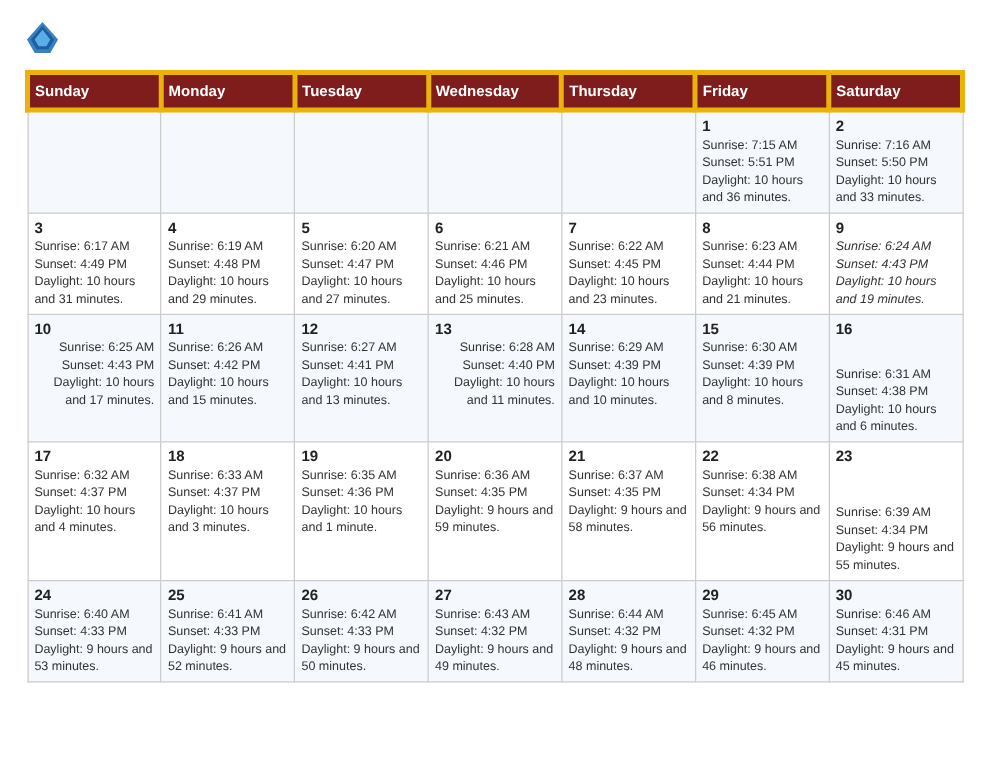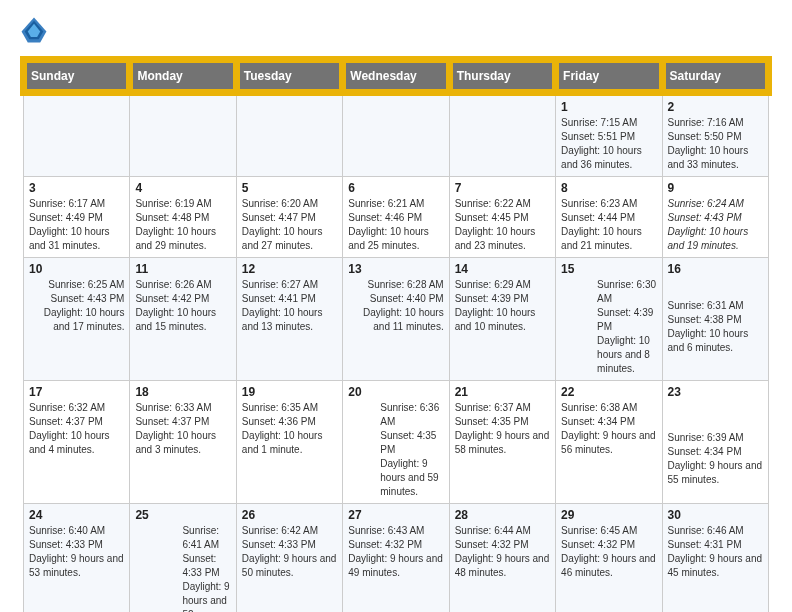--- a/index.html
+++ b/index.html
@@ -37,27 +37,27 @@
       font-size: 14px;
       font-weight: normal;
       color: #555;
     }
     table {
       width: 100%;
       border-collapse: collapse;
       font-size: 11px;
     }
     thead tr th {
-      background-color: #737373;
+      background-color: #7f1d1d;
       color: #fff;
       padding: 6px 4px;
       text-align: left;
       font-size: 12px;
       font-weight: bold;
-      border: 7px solid #eab308;
+      border: 4px solid #eab308;
     }
     tbody tr td {
       border: 1px solid #ccc;
       padding: 4px 5px;
       vertical-align: top;
       width: calc(100% / 7);
       min-height: 70px;
       background: #fff;
     }
     tbody tr:nth-child(odd) td {
@@ -204,21 +204,21 @@
 Daylight: 10 hours and 11 minutes.</div>
         </td>
         <td>
           <span class="day-num">14</span>
           <div class="day-info" style="white-space: pre-line;">Sunrise: 6:29 AM
 Sunset: 4:39 PM
 Daylight: 10 hours and 10 minutes.</div>
         </td>
         <td>
           <span class="day-num">15</span>
-          <div class="day-info" style="white-space: pre-line; margin-left: 36px;">Sunrise: 6:30 AM
+          <div class="day-info" style="white-space: pre-line;">Sunrise: 6:30 AM
 Sunset: 4:39 PM
 Daylight: 10 hours and 8 minutes.</div>
         </td>
         <td>
           <span class="day-num">16</span>
           <div class="day-info" style="white-space: pre-line; margin-top: 23px;">Sunrise: 6:31 AM
 Sunset: 4:38 PM
 Daylight: 10 hours and 6 minutes.</div>
         </td>
       </tr>
@@ -236,21 +236,21 @@
 Daylight: 10 hours and 3 minutes.</div>
         </td>
         <td>
           <span class="day-num">19</span>
           <div class="day-info" style="white-space: pre-line;">Sunrise: 6:35 AM
 Sunset: 4:36 PM
 Daylight: 10 hours and 1 minute.</div>
         </td>
         <td>
           <span class="day-num">20</span>
-          <div class="day-info" style="white-space: pre-line; margin-left: 32px;">Sunrise: 6:36 AM
+          <div class="day-info" style="white-space: pre-line;">Sunrise: 6:36 AM
 Sunset: 4:35 PM
 Daylight: 9 hours and 59 minutes.</div>
         </td>
         <td>
           <span class="day-num">21</span>
           <div class="day-info" style="white-space: pre-line;">Sunrise: 6:37 AM
 Sunset: 4:35 PM
 Daylight: 9 hours and 58 minutes.</div>
         </td>
         <td>
@@ -268,21 +268,21 @@
       </tr>
       <tr>
         <td>
           <span class="day-num">24</span>
           <div class="day-info" style="white-space: pre-line;">Sunrise: 6:40 AM
 Sunset: 4:33 PM
 Daylight: 9 hours and 53 minutes.</div>
         </td>
         <td>
           <span class="day-num">25</span>
-          <div class="day-info" style="white-space: pre-line; margin-left: 47px;">Sunrise: 6:41 AM
+          <div class="day-info" style="white-space: pre-line;">Sunrise: 6:41 AM
 Sunset: 4:33 PM
 Daylight: 9 hours and 52 minutes.</div>
         </td>
         <td>
           <span class="day-num">26</span>
           <div class="day-info" style="white-space: pre-line;">Sunrise: 6:42 AM
 Sunset: 4:33 PM
 Daylight: 9 hours and 50 minutes.</div>
         </td>
         <td>

